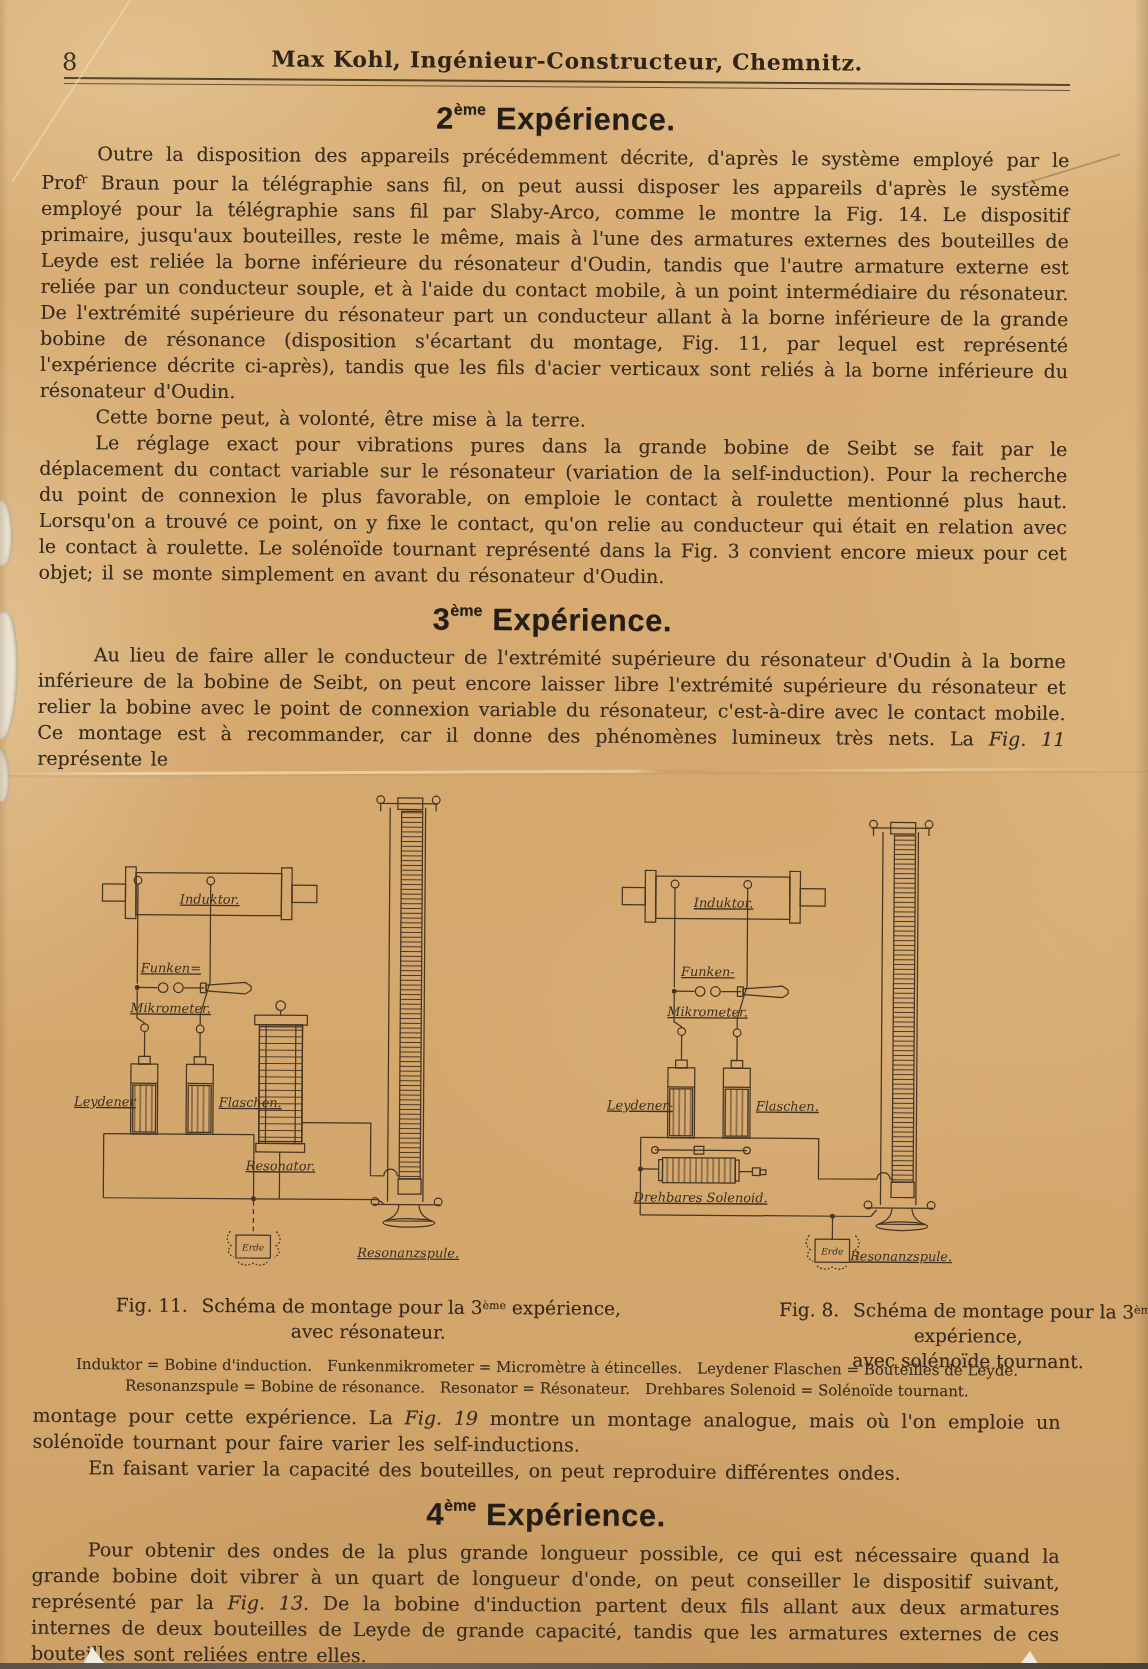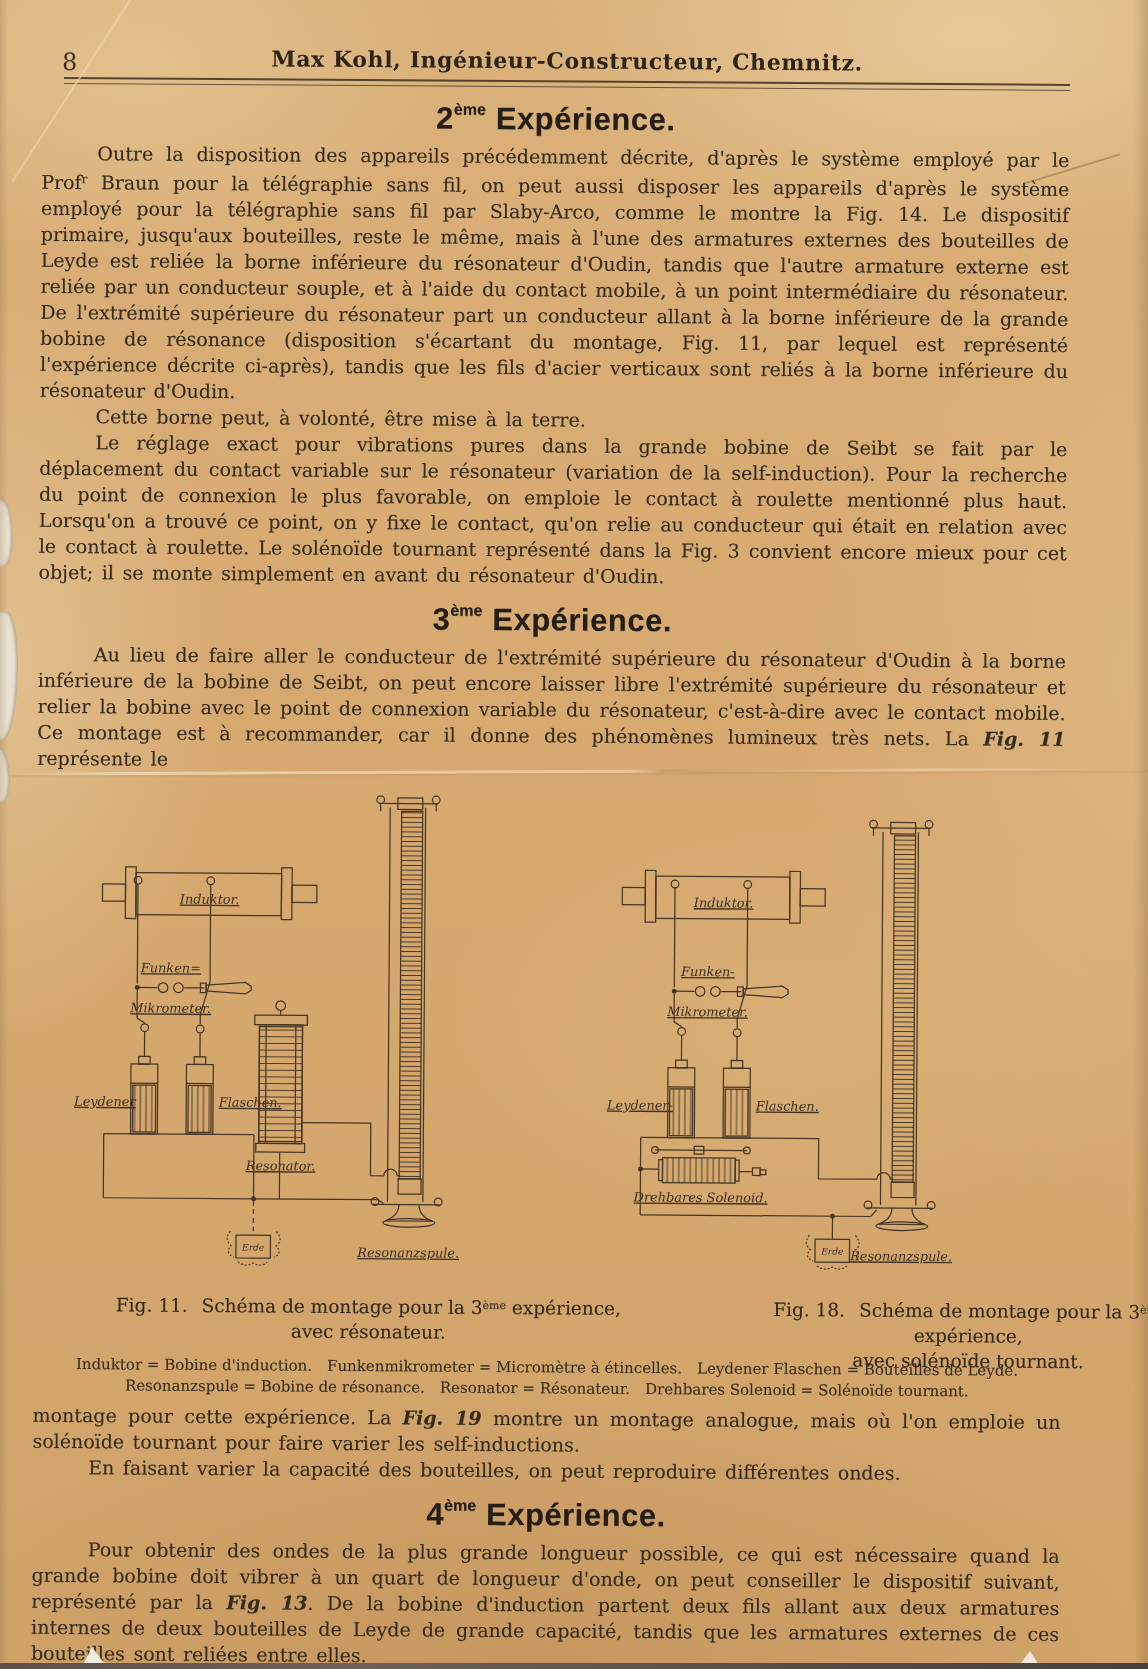--- a/index.html
+++ b/index.html
@@ -26,21 +26,21 @@
   .content{margin:0 78px 0 42px;}
   .exp-heading{text-align:center;font-family:"Liberation Sans",sans-serif;font-weight:bold;
     font-size:31px;letter-spacing:.5px;color:#241e17;margin:14px 0 6px 0;
     text-shadow:.4px .4px .6px rgba(36,30,23,.35);}
   .exp-heading sup{font-size:16px;vertical-align:14px;letter-spacing:0;}
   .exp-heading .hword{margin-left:10px;}
   p.body{font-size:19px;line-height:26px;text-align:justify;text-indent:56px;margin:0;
     word-spacing:2.5px;color:#362b1e;text-shadow:.3px .3px .5px rgba(54,43,30,.30);}
   p.body.noindent{text-indent:0;}
   p.body sup{font-size:12px;vertical-align:6px;}
-  .figref{font-style:italic;font-weight:bold;}
+  .figref{font-style:italic;}
   
   .figures{display:flex;margin:2px 0 0 28px;}
   .figures svg{display:block;}
   .figstroke{stroke:#463524;stroke-width:1.3;fill:none;}
   .figfill{fill:#463524;stroke:none;}
   .figlabel{font-family:"DejaVu Serif",serif;font-style:italic;font-size:13.5px;fill:#3e2f1f;text-decoration:underline;}
   .figlabel-sm{font-family:"DejaVu Serif",serif;font-style:italic;font-size:9.5px;fill:#3e2f1f;}
   .caption-row{position:relative;height:58px;margin:2px 0 0 0;}
   .caption{position:absolute;top:0;text-align:center;font-size:18.5px;line-height:25px;color:#35291c;
     text-shadow:.3px .3px .5px rgba(53,41,28,.3);}
@@ -318,21 +318,21 @@
           <path d="M330,446 L336,439"></path>
           <path d="M352,437 C352,446 346,451 338,454 L387,454 C379,451 373,446 373,437"></path>
           <ellipse cx="362.5" cy="456" rx="27" ry="4.5"></ellipse>
         </g>
         <text class="figlabel" x="362" y="492" text-anchor="middle">Resonanzspule.</text>
       </svg>
     </div>
 
     <div class="caption-row">
       <div class="caption cap1"><span class="capnum">Fig. 11.</span><span>Schéma de montage pour la 3</span><sup>ème</sup><span> expérience,</span><br><span>avec résonateur.</span></div>
-      <div class="caption cap2"><span class="capnum">Fig. 18.</span><span>Schéma de montage pour la 3</span><sup>ème</sup><span> expérience,</span><br><span>avec solénoïde tournant.</span></div>
+      <div class="caption cap2"><span class="capnum">Fig. 8.</span><span>Schéma de montage pour la 3</span><sup>ème</sup><span> expérience,</span><br><span>avec solénoïde tournant.</span></div>
     </div>
 
     <div class="legend">
       <div>Induktor = Bobine d'induction. Funkenmikrometer = Micromètre à étincelles. Leydener Flaschen = Bouteilles de Leyde.</div>
       <div>Resonanzspule = Bobine de résonance. Resonator = Résonateur. Drehbares Solenoid = Solénoïde tournant.</div>
     </div>
 
     <p class="body noindent"><span>montage pour cette expérience. La </span><span class="figref">Fig. 19</span><span> montre un montage analogue, mais où l'on emploie un solénoïde tournant pour faire varier les self-inductions.</span></p>
     <p class="body">En faisant varier la capacité des bouteilles, on peut reproduire différentes ondes.</p>
 

